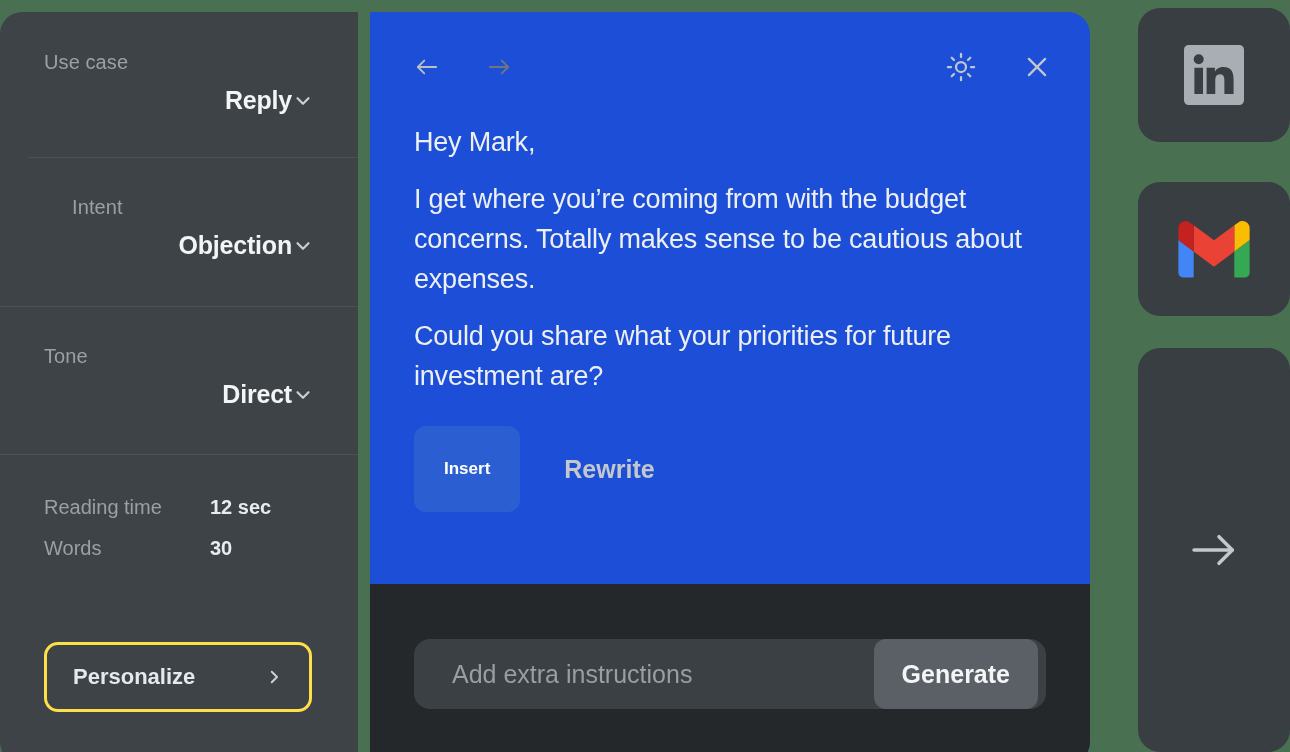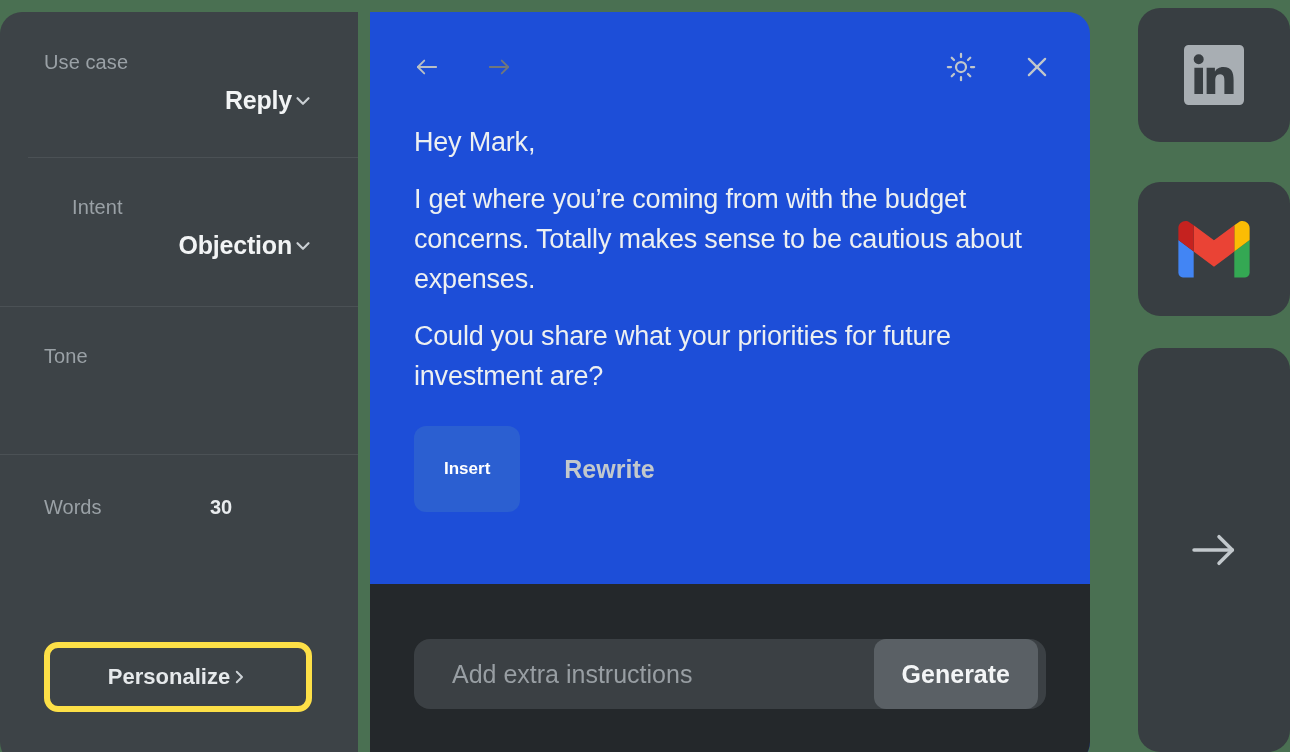--- a/index.html
+++ b/index.html
@@ -51,23 +51,23 @@
 
   .stat-row {
     display: flex; align-items: center; margin-bottom: 18px;
   }
   .stat-label { font-size: 20px; color: #9aa1a6; width: 166px; }
   .stat-value { font-size: 20px; font-weight: bold; color: #e9ecee; }
 
   .personalize-btn {
     position: absolute; left: 44px; bottom: 52px;
     width: 268px; height: 70px;
-    border: 6px solid #fde047; border-radius: 14px;
+    border: 3px solid #fde047; border-radius: 14px;
     background: transparent;
-    display: flex; align-items: center; justify-content: center;
+    display: flex; align-items: center; justify-content: space-between;
     padding: 12px 26px;
     cursor: pointer;
   }
   .personalize-label { font-size: 22px; font-weight: bold; color: #e6e9eb; }
   .chev-right { width: 18px; height: 18px; display: block; }
 
   
   .main {
     flex: 1; height: 100%;
     background: #1d4ed8;
@@ -194,23 +194,35 @@
           <span>
             <svg class="chev-down" viewBox="0 0 24 24" fill="none" stroke="#c9ced2" stroke-width="2.4" stroke-linecap="round" stroke-linejoin="round">
                 <polyline points="6,9 12,15 18,9"></polyline>
               </svg>
           </span>
         </div>
       </div>
 
       <div class="side-section sec-c">
         <div class="field-label">Tone</div>
+        <div class="field-row">
+          <span class="field-value">Direct</span>
+          <span>
+            <svg class="chev-down" viewBox="0 0 24 24" fill="none" stroke="#c9ced2" stroke-width="2.4" stroke-linecap="round" stroke-linejoin="round">
+                <polyline points="6,9 12,15 18,9"></polyline>
+              </svg>
+          </span>
+        </div>
       </div>
 
       <div class="side-section sec-d">
+        <div class="stat-row">
+          <span class="stat-label">Reading time</span>
+          <span class="stat-value">12 sec</span>
+        </div>
         <div class="stat-row">
           <span class="stat-label">Words</span>
           <span class="stat-value">30</span>
         </div>
 
         <button class="personalize-btn">
           <span class="personalize-label">Personalize</span>
           <span>
             <svg class="chev-right" viewBox="0 0 24 24" fill="none" stroke="#cdd2d6" stroke-width="2.6" stroke-linecap="round" stroke-linejoin="round">
                 <polyline points="9,5 16,12 9,19"></polyline>

